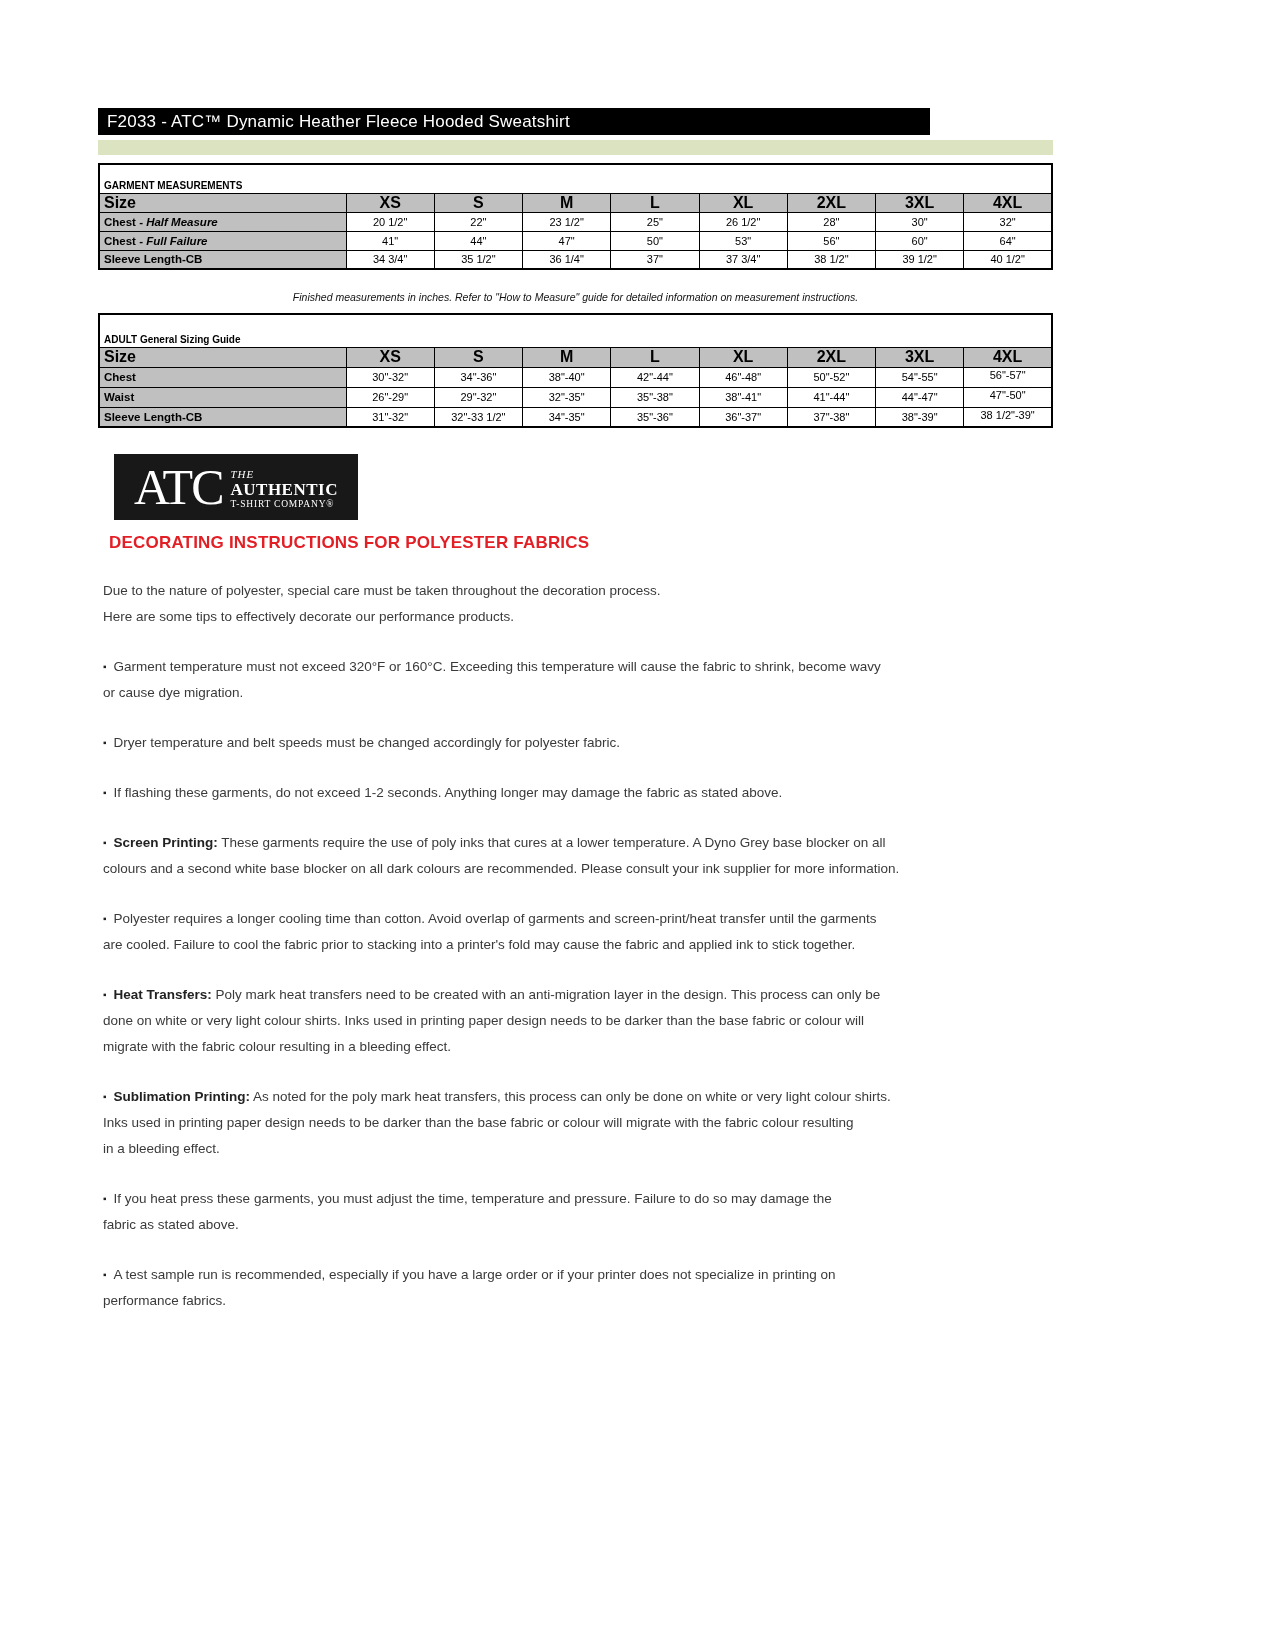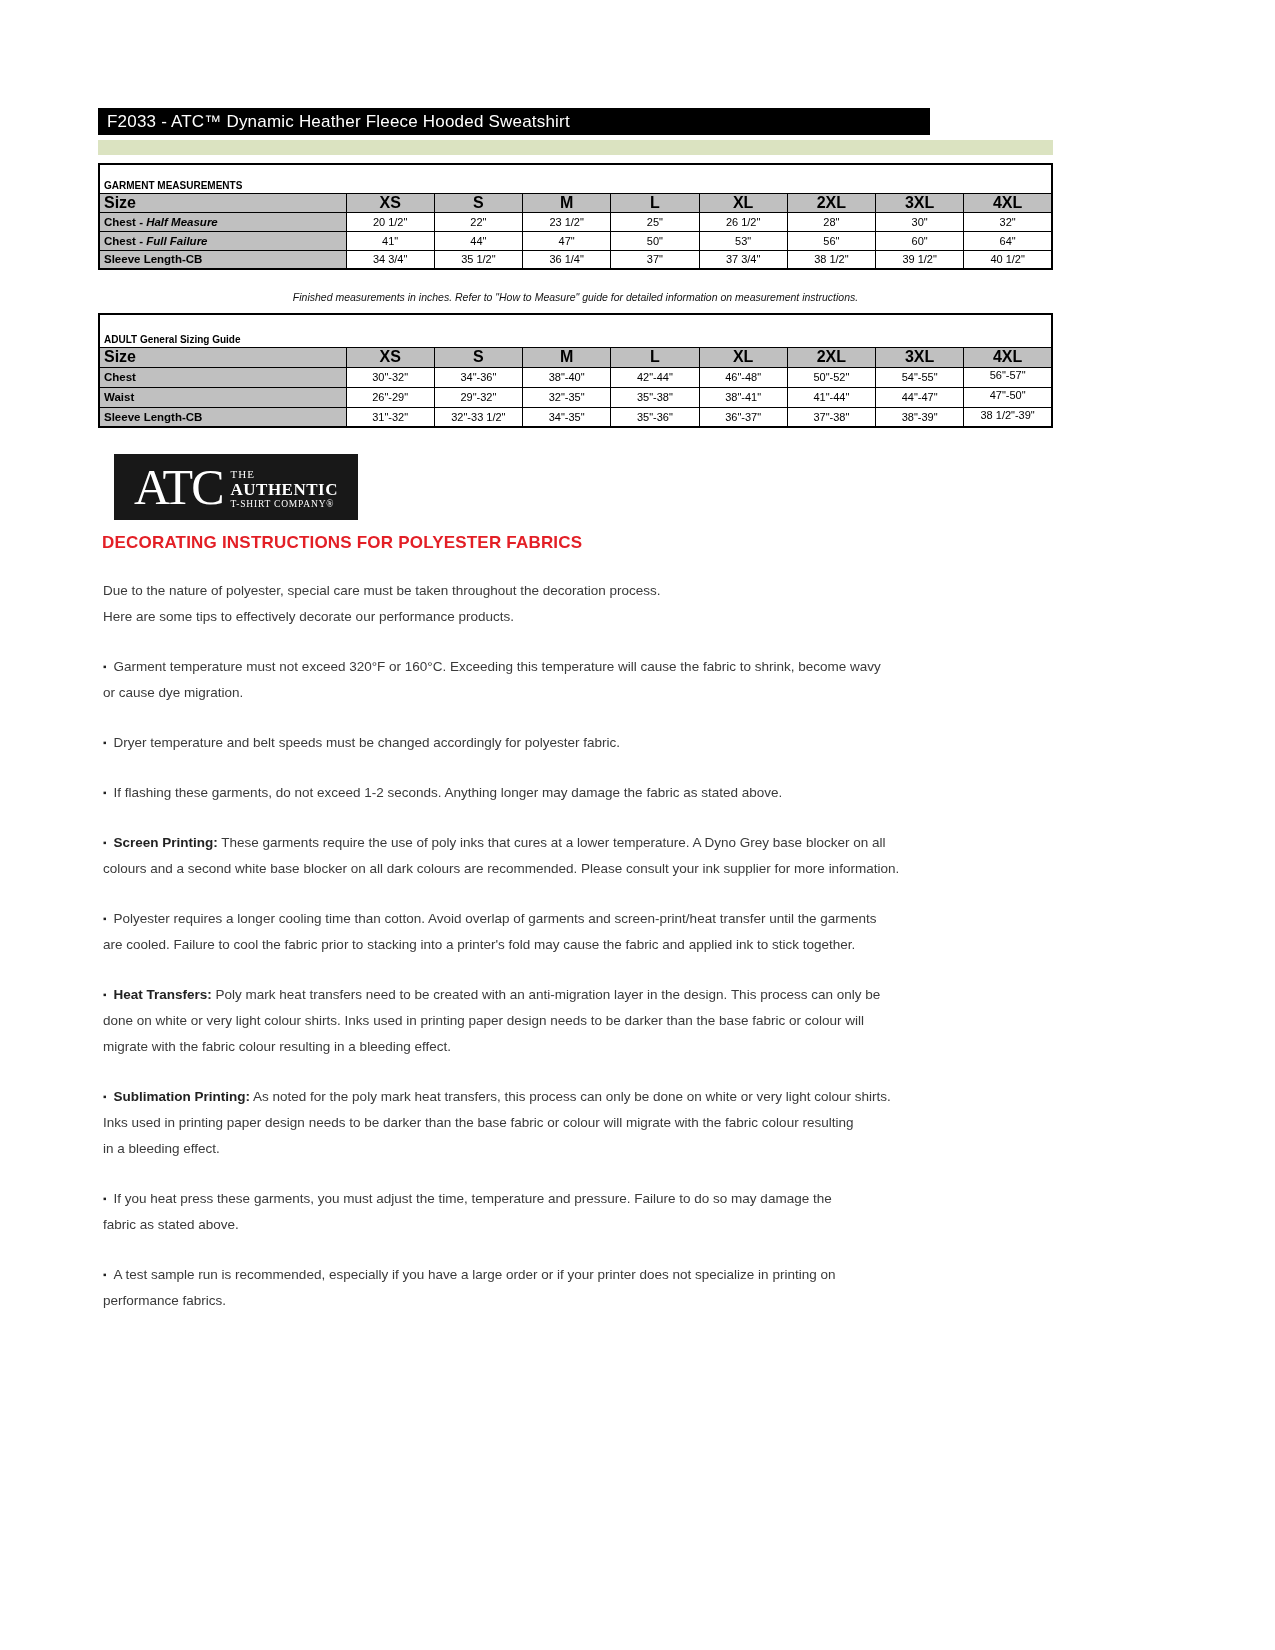--- a/index.html
+++ b/index.html
@@ -32,25 +32,25 @@
   #sizing-table tr.data-row td:last-child { vertical-align:top; padding-top:1px; }
 
   .footnote { position:absolute; left:98px; top:291px; width:955px; text-align:center;
     font-style:italic; font-size:10.5px; color:#111; }
 
   .logo { position:absolute; left:114px; top:454px; width:244px; height:66px;
     background:var(--logo-bg,#181818); color:#fff; display:flex; align-items:center;
     justify-content:center; gap:8px; font-family:"Liberation Serif", serif; }
   .logo .atc { font-size:50px; line-height:1; letter-spacing:-2px; }
   .logo .right { display:flex; flex-direction:column; line-height:1.08; padding-top:5px; }
-  .logo .l1 { font-size:11px; letter-spacing:1px; }
+  .logo .l1 { font-size:11px; letter-spacing:1px;font-style:italic; }
   .logo .l2 { font-size:17px; letter-spacing:.5px; font-weight:bold; }
   .logo .l3 { font-size:9.5px; letter-spacing:.8px; }
 
-  .red-heading { position:absolute; left:102px; top:533px; font-size:17px; font-weight:bold;
+  .red-heading { position:absolute; left:109px; top:533px; font-size:17px; font-weight:bold;
     color:var(--heading-red,#e31f26); letter-spacing:.2px; }
 
   .instructions { position:absolute; left:103px; top:578px; width:945px;
     font-size:13.5px; line-height:26px; color:var(--body-text,#3a3a3a); }
   .instructions p { margin:0 0 24px 0; }
   .sq { display:inline-block; margin-right:7px; font-size:10px; vertical-align:1px; color:#222; }
   .lead { color:#222; font-weight:bold; }
 </style>
 </head>
 <body>

